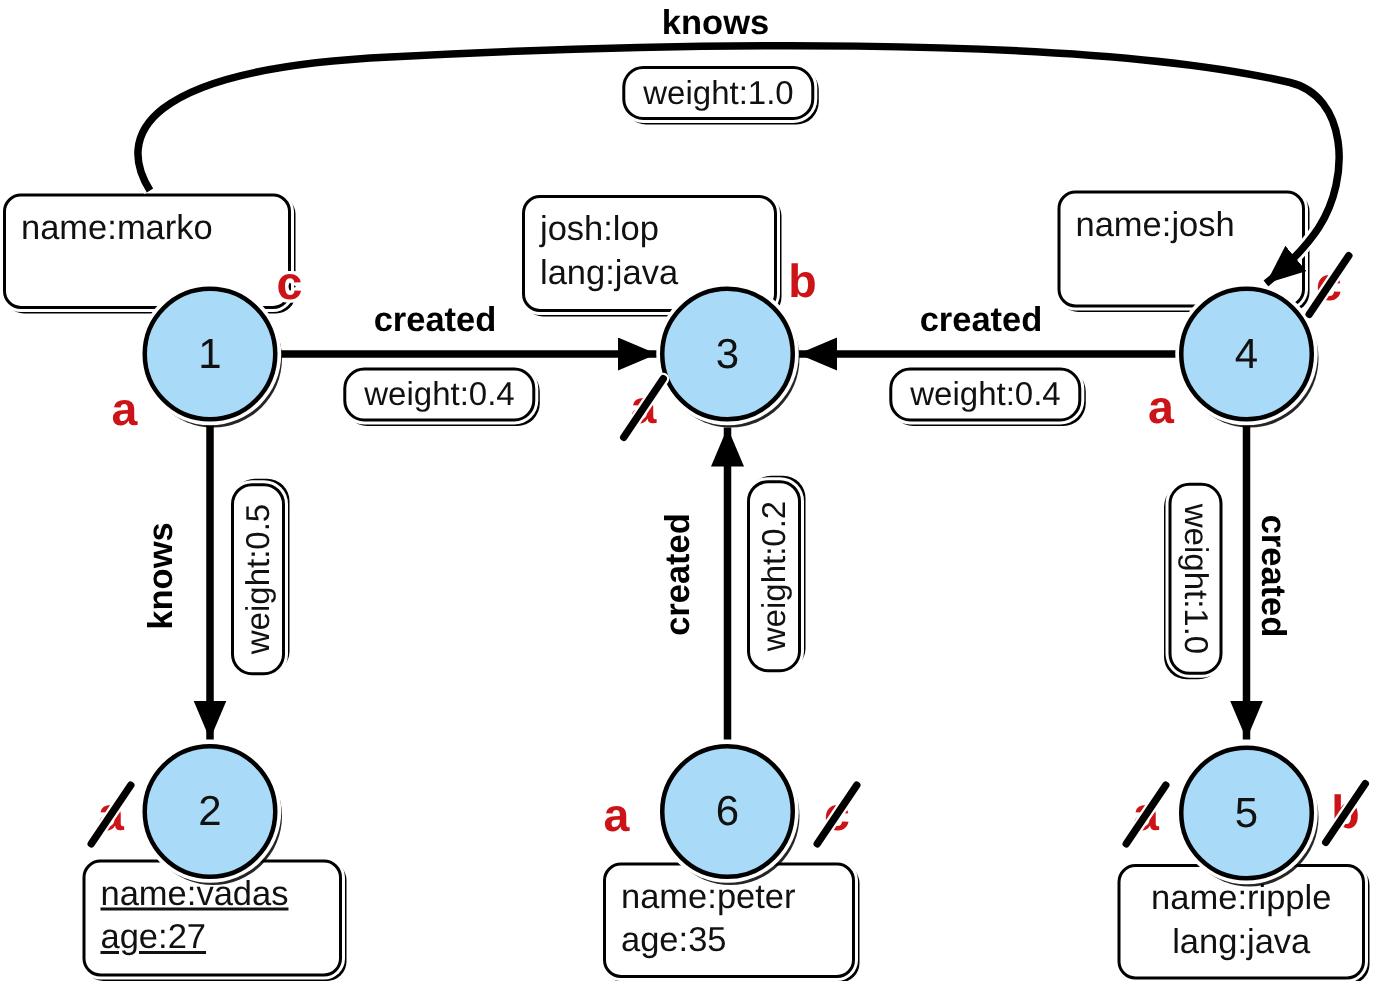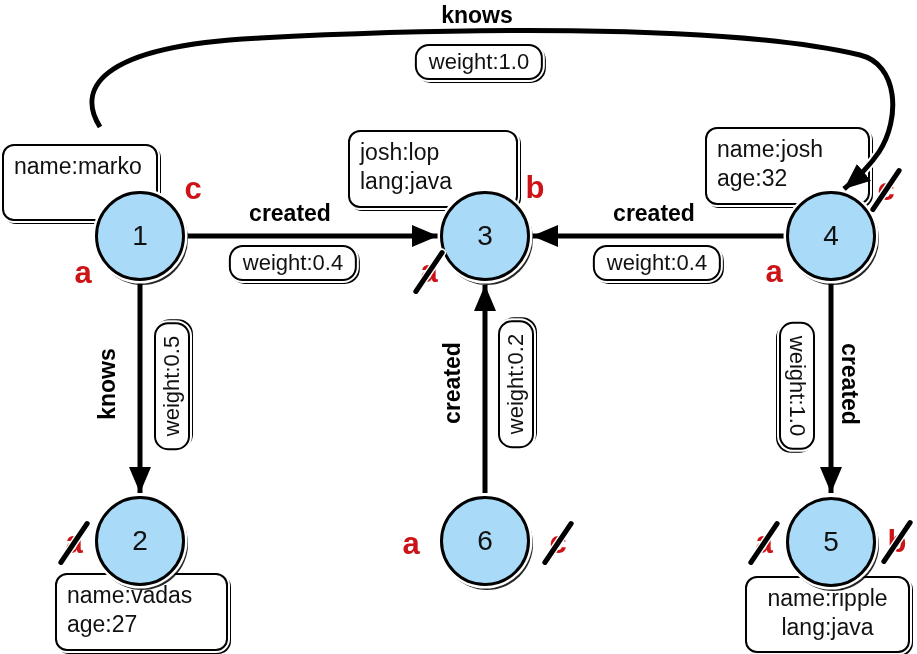--- a/index.html
+++ b/index.html
@@ -81,34 +81,37 @@
 
     <g stroke="#000" stroke-width="5" fill="none">
       <path d="M186,236 L438,236" marker-end="url(#arrow)"></path>
       <path d="M785,236 L532,236" marker-end="url(#arrow)"></path>
       <path d="M140,282 L140,493" marker-end="url(#arrow)"></path>
       <path d="M485,493 L485,285" marker-end="url(#arrow)"></path>
       <path d="M831,282 L831,493" marker-end="url(#arrow)"></path>
     </g>
   </svg>
 
-  <div class="pbox" style="left:2px;top:144px;width:156px;height:77px;">
+  <div class="pbox" style="left:2px;top:129px;width:192px;height:77px;">
     <div>name:marko</div>
   </div>
   <div class="pbox" style="left:348px;top:130px;width:170px;height:78px;">
     <div>josh:lop</div>
     <div>lang:java</div>
   </div>
   <div class="pbox" style="left:693px;top:127px;width:165px;height:78px;margin-left:12px;">
     <div>name:josh</div>
-    <div>age:32</div>
   </div>
-  <div class="pbox" style="left:55px;top:573px;width:173px;height:78px;">
+  <div class="pbox" style="left:55px;top:573px;width:173px;height:78px;text-decoration:underline;">
     <div>name:vadas</div>
     <div>age:27</div>
+  </div>
+  <div class="pbox" style="left:402px;top:575px;width:168px;height:77px;">
+    <div>name:peter</div>
+    <div>age:35</div>
   </div>
   <div class="pbox" style="left:745px;top:576px;width:165px;height:77px;text-align:center;">
     <div>name:ripple</div>
     <div>lang:java</div>
   </div>
 
   <div class="elabel" style="left:477px;top:15px;">knows</div>
   <div class="elabel" style="left:290px;top:213px;">created</div>
   <div class="elabel" style="left:654px;top:213px;">created</div>
   <div class="elabel rot-ccw" style="left:107px;top:384px;">knows</div>

